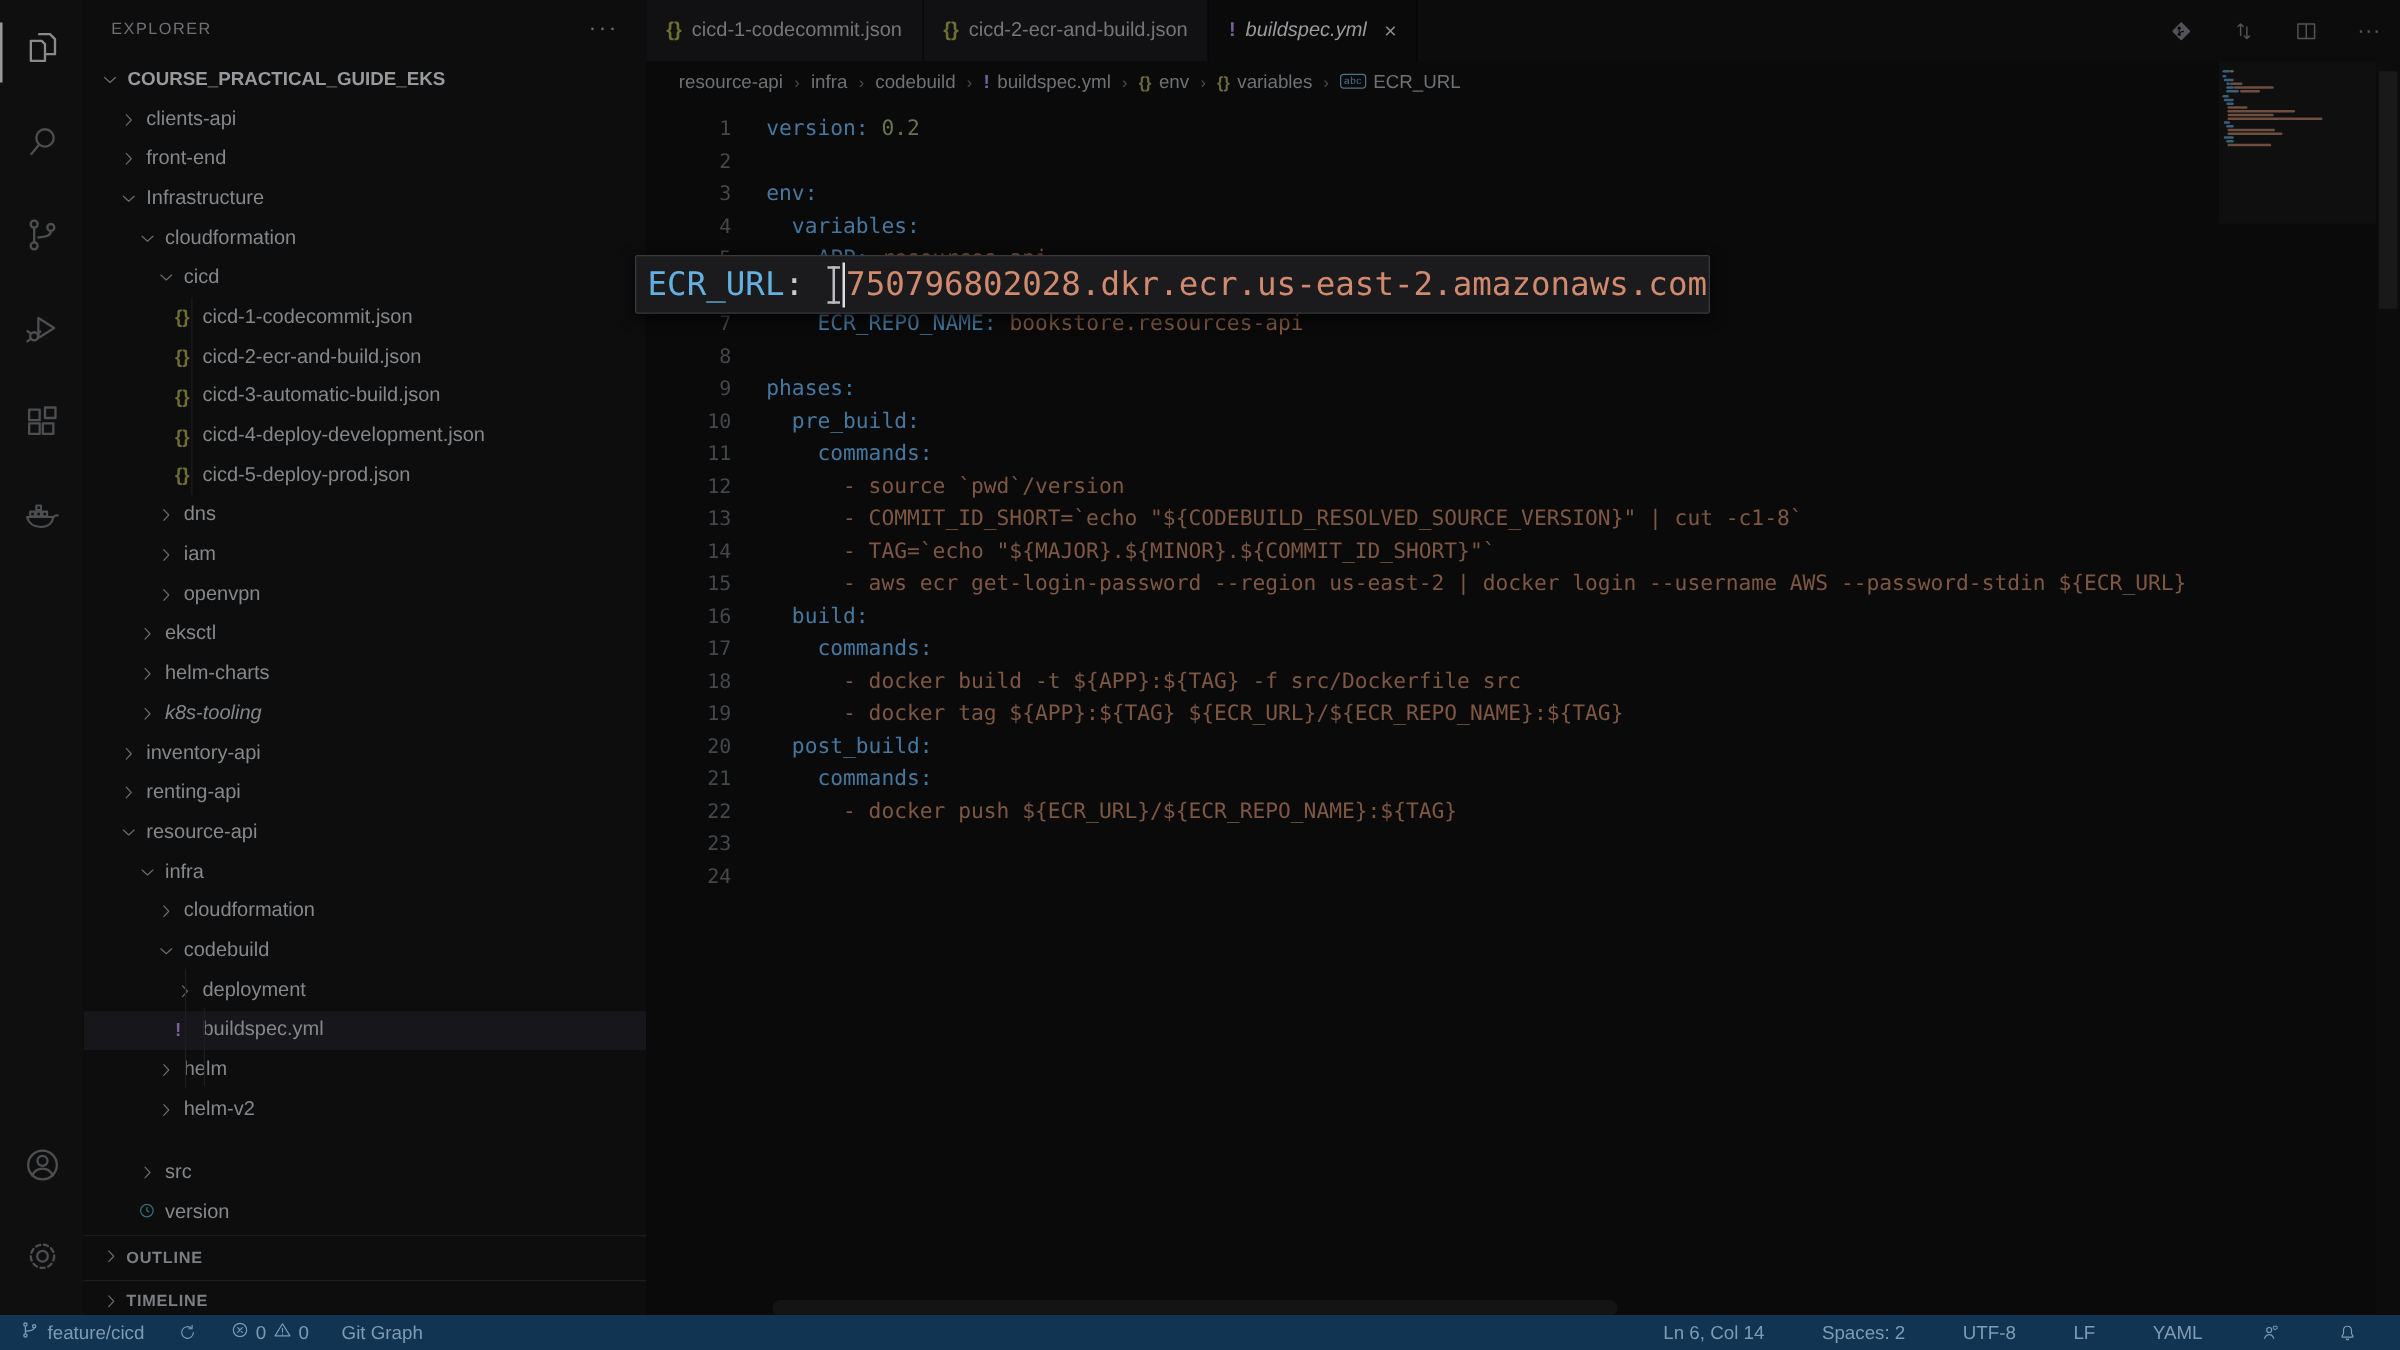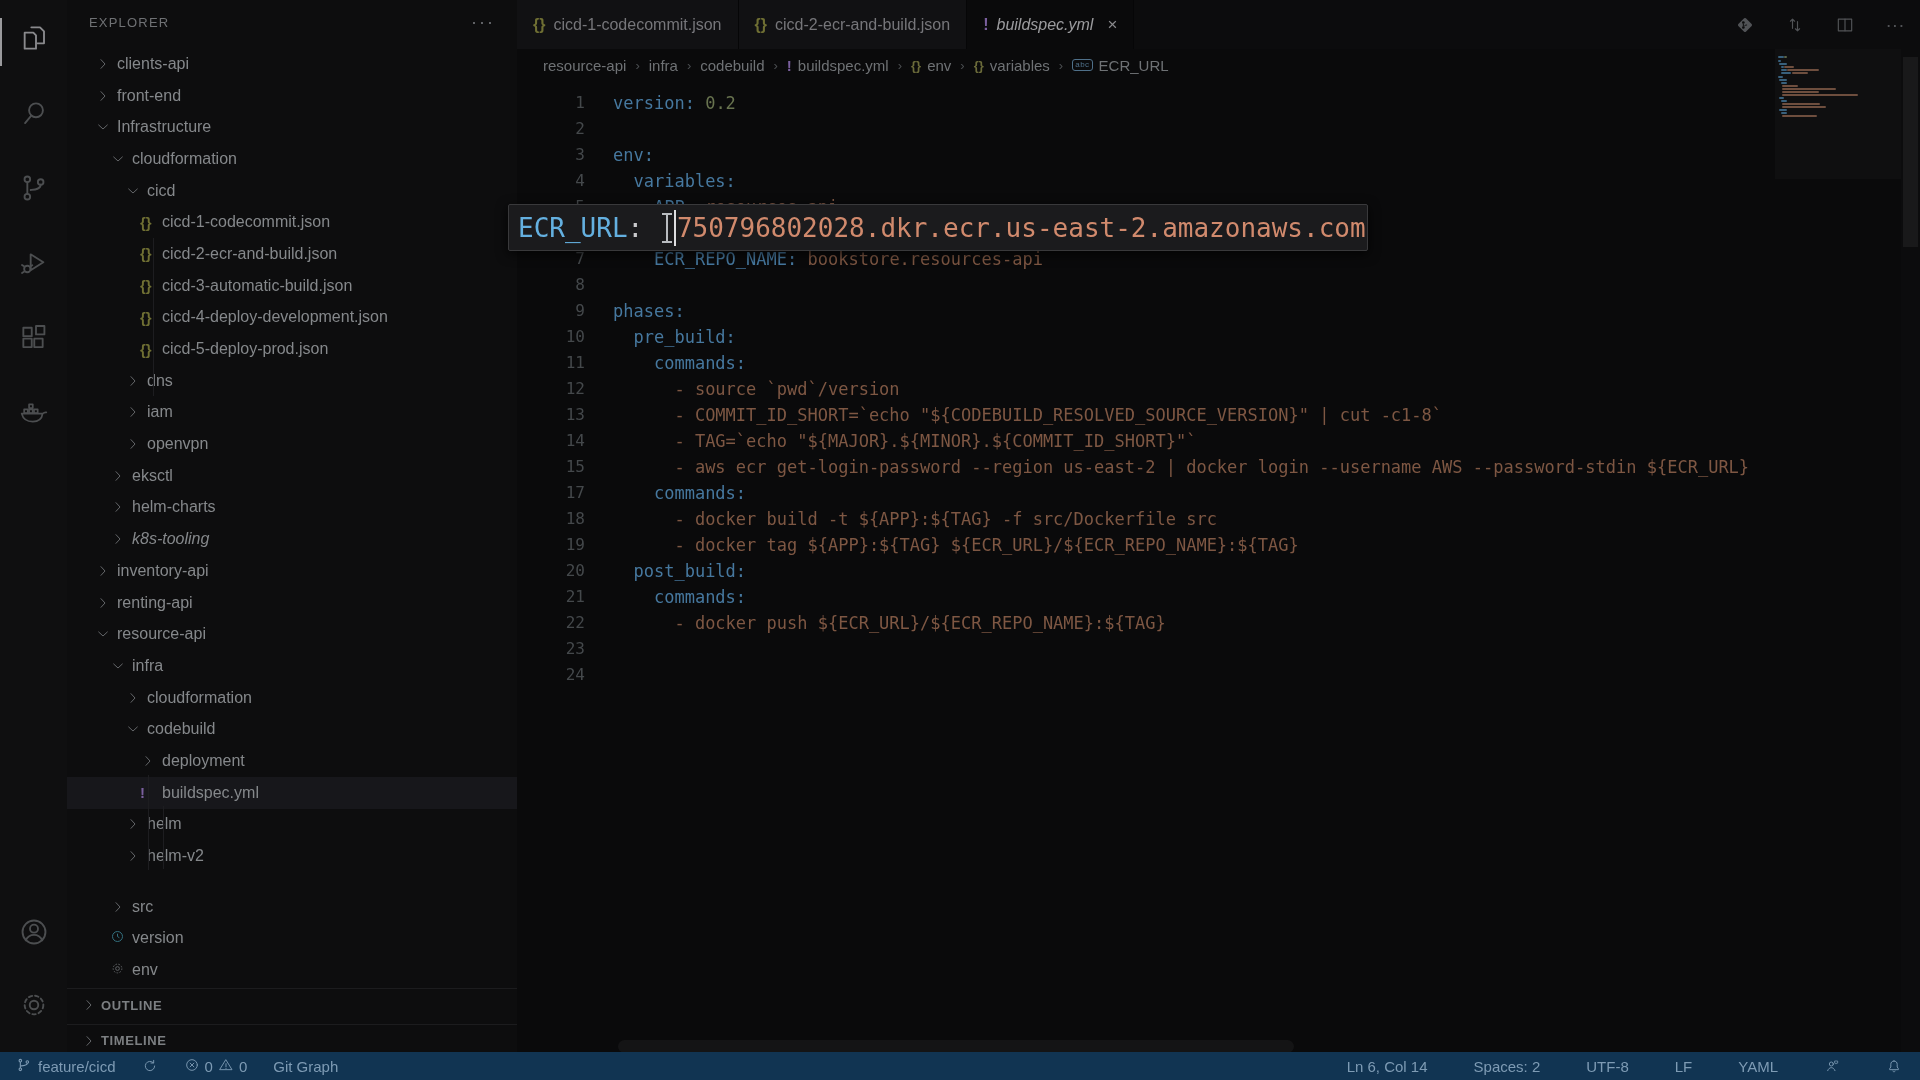--- a/index.html
+++ b/index.html
@@ -73,21 +73,21 @@
   .zo-value{color:var(--overlay-value);}
   .ibeam{position:relative;width:10px;height:30px;margin:0 2px 0 3px;flex:none;}
   .ibeam::before{content:"";position:absolute;left:4px;top:0;width:2px;height:30px;background:#b9bcc0;}
   .ibeam::after{content:"";position:absolute;left:0;top:0;width:10px;height:2px;background:#b9bcc0;
       box-shadow:0 28px 0 #b9bcc0;}
   .text-cursor{width:2px;height:36px;background:#dedee0;margin-right:1px;flex:none;}
   
   .status-bar{position:absolute;left:0;right:0;bottom:0;height:28px;background:var(--status-bar-bg);
       display:flex;align-items:center;font-size:15px;color:#7e9bb4;}
   .sb-left{display:flex;align-items:center;gap:26px;padding-left:16px;}
-  .sb-right{margin-left:auto;display:flex;align-items:center;gap:46px;padding-right:18px;}
+  .sb-right{margin-left:auto;display:flex;align-items:center;gap:46px;padding-right:34px;}
   .sb-item{display:flex;align-items:center;gap:6px;cursor:pointer;white-space:nowrap;}
   .sb-item svg{width:16px;height:16px;}
   .problems{display:flex;align-items:center;gap:5px;}
 </style>
 </head>
 <body>
 
 <div class="activity-bar" id="activityBar">
     <div class="ab-item active" style="top: 6px;">
       <span class="ab-indicator"></span>
@@ -149,20 +149,26 @@
       </svg>
     </div>
   </div>
 
 <div class="sidebar">
   <div class="sidebar-header">
     <span>EXPLORER</span>
     <span class="more">···</span>
   </div>
   <div class="tree" id="fileTree">
+      <div class="tree-row root" style="padding-left: 13px;">
+        <span class="tr-chev"><svg viewBox="0 0 24 24" fill="none" stroke="currentColor" stroke-width="1.4" stroke-linecap="round" stroke-linejoin="round">
+            <path d="M5.5 9 12 15l6.5-6"></path>
+          </svg></span>
+        <span>COURSE_PRACTICAL_GUIDE_EKS</span>
+      </div>
       <div class="tree-row" style="padding-left: 28px;">
         <span class="tr-chev"><svg viewBox="0 0 24 24" fill="none" stroke="currentColor" stroke-width="1.4" stroke-linecap="round" stroke-linejoin="round">
             <path d="M9 5.5 15 12l-6 6.5"></path>
           </svg></span>
         <span>clients-api</span>
       </div>
       <div class="tree-row" style="padding-left: 28px;">
         <span class="tr-chev"><svg viewBox="0 0 24 24" fill="none" stroke="currentColor" stroke-width="1.4" stroke-linecap="round" stroke-linejoin="round">
             <path d="M9 5.5 15 12l-6 6.5"></path>
           </svg></span>
@@ -419,20 +425,21 @@
       <div class="code-line"><span class="ln">6</span><span class="cl-p">    </span><span class="cl-k">ECR_URL:</span><span class="cl-p"> </span><span class="cl-v">750796802028.dkr.ecr.us-east-2.amazonaws.com</span></div>
       <div class="code-line"><span class="ln">7</span><span class="cl-p">    </span><span class="cl-k">ECR_REPO_NAME:</span><span class="cl-p"> </span><span class="cl-v">bookstore.resources-api</span></div>
       <div class="code-line"><span class="ln">8</span></div>
       <div class="code-line"><span class="ln">9</span><span class="cl-k">phases:</span></div>
       <div class="code-line"><span class="ln">10</span><span class="cl-p">  </span><span class="cl-k">pre_build:</span></div>
       <div class="code-line"><span class="ln">11</span><span class="cl-p">    </span><span class="cl-k">commands:</span></div>
       <div class="code-line"><span class="ln">12</span><span class="cl-p">      </span><span class="cl-v">- source `pwd`/version</span></div>
       <div class="code-line"><span class="ln">13</span><span class="cl-p">      </span><span class="cl-v">- COMMIT_ID_SHORT=`echo "${CODEBUILD_RESOLVED_SOURCE_VERSION}" | cut -c1-8`</span></div>
       <div class="code-line"><span class="ln">14</span><span class="cl-p">      </span><span class="cl-v">- TAG=`echo "${MAJOR}.${MINOR}.${COMMIT_ID_SHORT}"`</span></div>
       <div class="code-line"><span class="ln">15</span><span class="cl-p">      </span><span class="cl-v">- aws ecr get-login-password --region us-east-2 | docker login --username AWS --password-stdin ${ECR_URL}</span></div>
+      <div class="code-line"><span class="ln">16</span><span class="cl-p">  </span><span class="cl-k">build:</span></div>
       <div class="code-line"><span class="ln">17</span><span class="cl-p">    </span><span class="cl-k">commands:</span></div>
       <div class="code-line"><span class="ln">18</span><span class="cl-p">      </span><span class="cl-v">- docker build -t ${APP}:${TAG} -f src/Dockerfile src</span></div>
       <div class="code-line"><span class="ln">19</span><span class="cl-p">      </span><span class="cl-v">- docker tag ${APP}:${TAG} ${ECR_URL}/${ECR_REPO_NAME}:${TAG}</span></div>
       <div class="code-line"><span class="ln">20</span><span class="cl-p">  </span><span class="cl-k">post_build:</span></div>
       <div class="code-line"><span class="ln">21</span><span class="cl-p">    </span><span class="cl-k">commands:</span></div>
       <div class="code-line"><span class="ln">22</span><span class="cl-p">      </span><span class="cl-v">- docker push ${ECR_URL}/${ECR_REPO_NAME}:${TAG}</span></div>
       <div class="code-line"><span class="ln">23</span></div>
       <div class="code-line"><span class="ln">24</span></div>
     </div>
   <div class="minimap-slider"></div>

